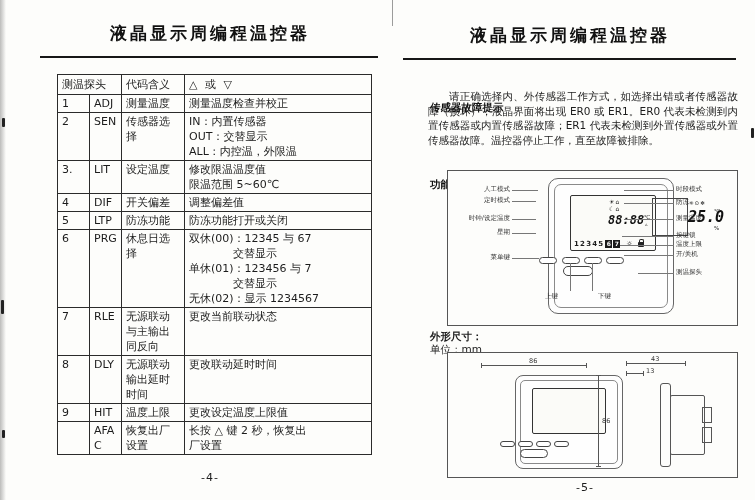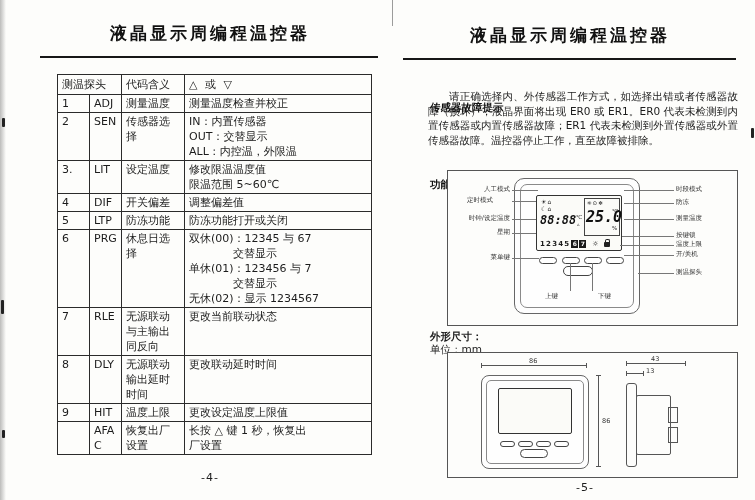--- a/index.html
+++ b/index.html
@@ -23,21 +23,21 @@
   table.spec th{line-height:17px;}
   th.tri{text-align:center;font-size:13px;letter-spacing:2px;}
   td.pre{white-space:pre-wrap;}
   
   .h-bold{position:absolute;font-size:10.5px;font-weight:bold;color:#111;margin-top:26px;}
   .para{position:absolute;left:428px;top:89px;width:310px;font-size:10.5px;line-height:14.5px;text-align:justify;text-indent:2em;}
   .dimnote{position:absolute;font-size:10.5px;font-weight:bold;}
   
   .dbox1{position:absolute;left:447px;top:170px;width:289px;height:154px;border:1px solid #555;background:#fdfdfb;}
   .dbox2{position:absolute;left:447px;top:352px;width:289px;height:124px;border:1px solid #555;background:#fdfdfb;}
-  .abs{position:absolute;}
+  .abs{position:absolute;margin-left:34px;}
   .devout{border:1.5px solid #666;border-radius:10px;background:#fefefe;}
   .devin{border:1px solid #8a8a8a;border-radius:7px;}
   .lcd{border:1.5px solid #333;border-radius:2px;background:#fbfbf8;}
   .lcdicons{font-size:6px;line-height:6.5px;color:#222;letter-spacing:1px;white-space:nowrap;}
   .seg{font-family:"DejaVu Sans Mono",monospace;font-weight:bold;font-style:italic;color:#111;}
   .sup{font-size:5.5px;font-style:normal;vertical-align:top;}
   .daysrow{position:absolute;left:3px;bottom:2px;font-size:7px;font-weight:bold;letter-spacing:1.2px;white-space:nowrap;display:flex;align-items:center;}
   .dbx{display:inline-block;background:#1a1a1a;color:#fff;font-size:6px;line-height:7.5px;width:7px;text-align:center;letter-spacing:0;margin-left:1px;}
   .lock{width:6px;height:5px;background:#222;border-radius:1px;position:relative;margin-left:4px;display:inline-block;}
   .lock:before{content:"";position:absolute;top:-3px;left:1px;width:3px;height:3px;border:1px solid #222;border-bottom:none;border-radius:2px 2px 0 0;}
@@ -139,21 +139,21 @@
     <tr>
           <td>9</td>
           <td>HIT</td>
           <td>温度上限</td>
           <td class="pre">更改设定温度上限值</td>
         </tr>
     <tr>
           <td></td>
           <td>AFAC</td>
           <td>恢复出厂设置</td>
-          <td class="pre">长按 △ 键 1 秒，恢复出
+          <td class="pre">长按 △ 键 2 秒，恢复出
 厂设置</td>
         </tr>
   </tbody>
     </table>
 
   <div class="pagenum" style="left:40px;top:471px;width:340px;">-4-</div>
 
   <div class="title t-right">液晶显示周编程温控器</div>
   <div class="rule r-right"></div>
 
@@ -191,21 +191,21 @@
     </div>
 
     <div class="btn" style="left:91px;top:86px;width:16px;"></div>
     <div class="btn" style="left:114px;top:86px;width:16px;"></div>
     <div class="btn" style="left:136px;top:86px;width:16px;"></div>
     <div class="btn" style="left:158px;top:86px;width:16px;"></div>
     <div class="btn" style="left:115px;top:95px;width:28px;height:8px;border-radius:5px;"></div>
 
     <div class="lbl r" style="left:2px;top:15px;width:60px;">人工模式</div>
     <div class="lead h" style="left:64px;top:19px;width:26px;"></div>
-    <div class="lbl r" style="left:2px;top:26px;width:60px;text-align:center;">定时模式</div>
+    <div class="lbl r" style="left:2px;top:26px;width:60px;">定时模式</div>
     <div class="lead h" style="left:64px;top:30px;width:24px;"></div>
     <div class="lbl r" style="left:2px;top:44px;width:60px;">时钟/设定温度</div>
     <div class="lead h" style="left:64px;top:48px;width:24px;"></div>
     <div class="lbl r" style="left:2px;top:58px;width:60px;">星期</div>
     <div class="lead h" style="left:64px;top:62px;width:24px;"></div>
     <div class="lbl r" style="left:2px;top:83px;width:60px;">菜单键</div>
     <div class="lead h" style="left:64px;top:87px;width:27px;"></div>
 
     <div class="lbl" style="left:228px;top:15px;">时段模式</div>
     <div class="lead h" style="left:176px;top:19px;width:50px;"></div>

